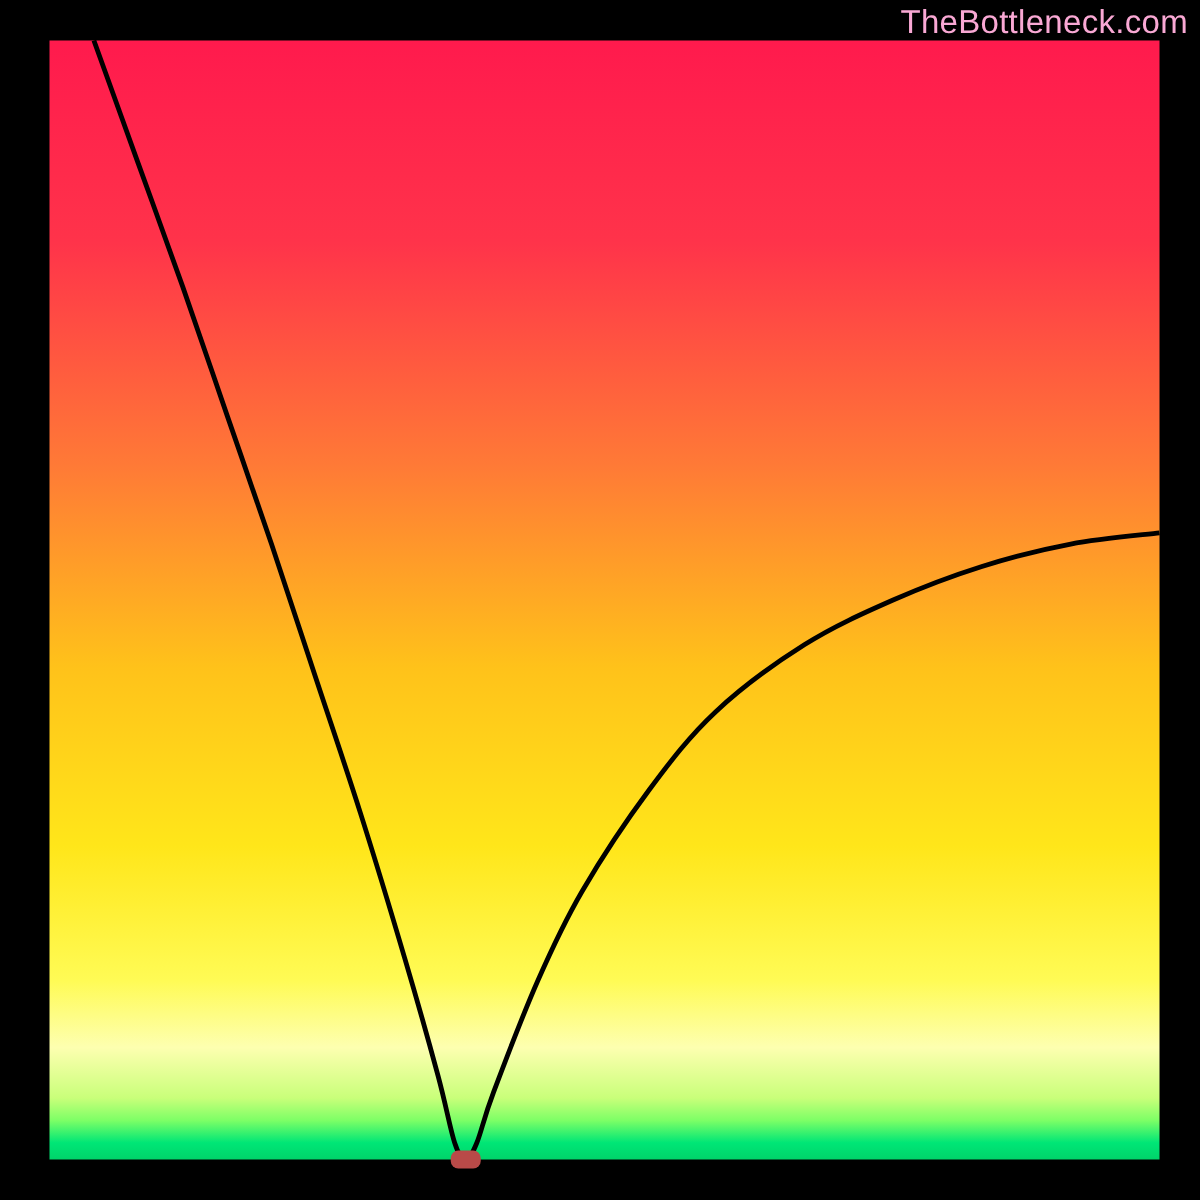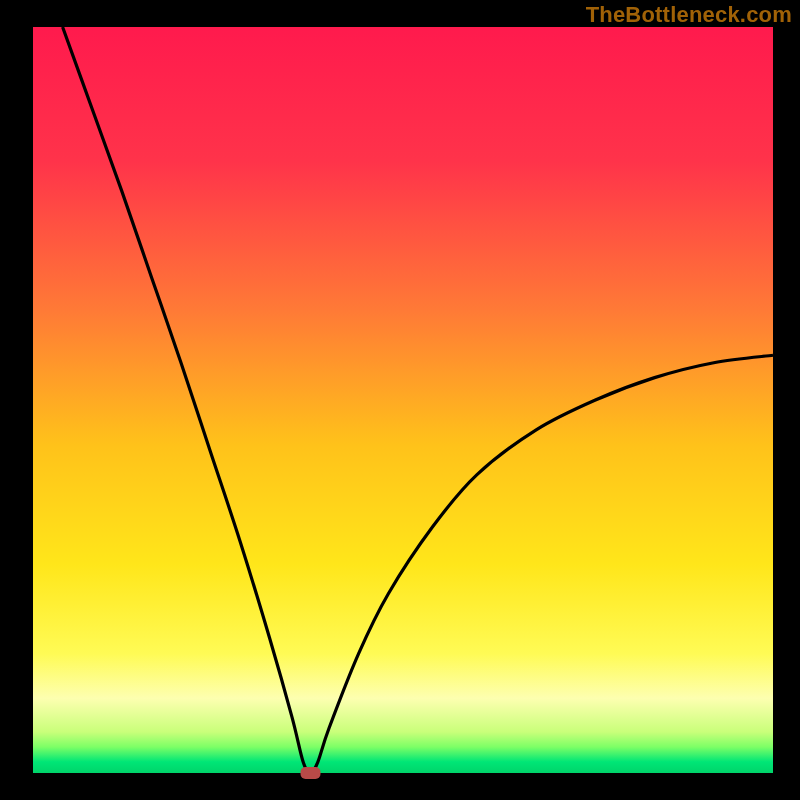--- a/index.html
+++ b/index.html
@@ -15,22 +15,22 @@
     position: relative;
     width: 800px;
     height: 800px;
     background: #000;
   }
   .watermark {
     position: absolute;
     top: 2px;
     right: 8px;
     font-size: 22px;
-    font-weight: 700;
-    color: #a16207;
+    font-weight: 400;
+    color: #f9a8d4;
     letter-spacing: 0.2px;
     z-index: 10;
   }
   svg {
     position: absolute;
     top: 0;
     left: 0;
   }
 </style>
 </head>

